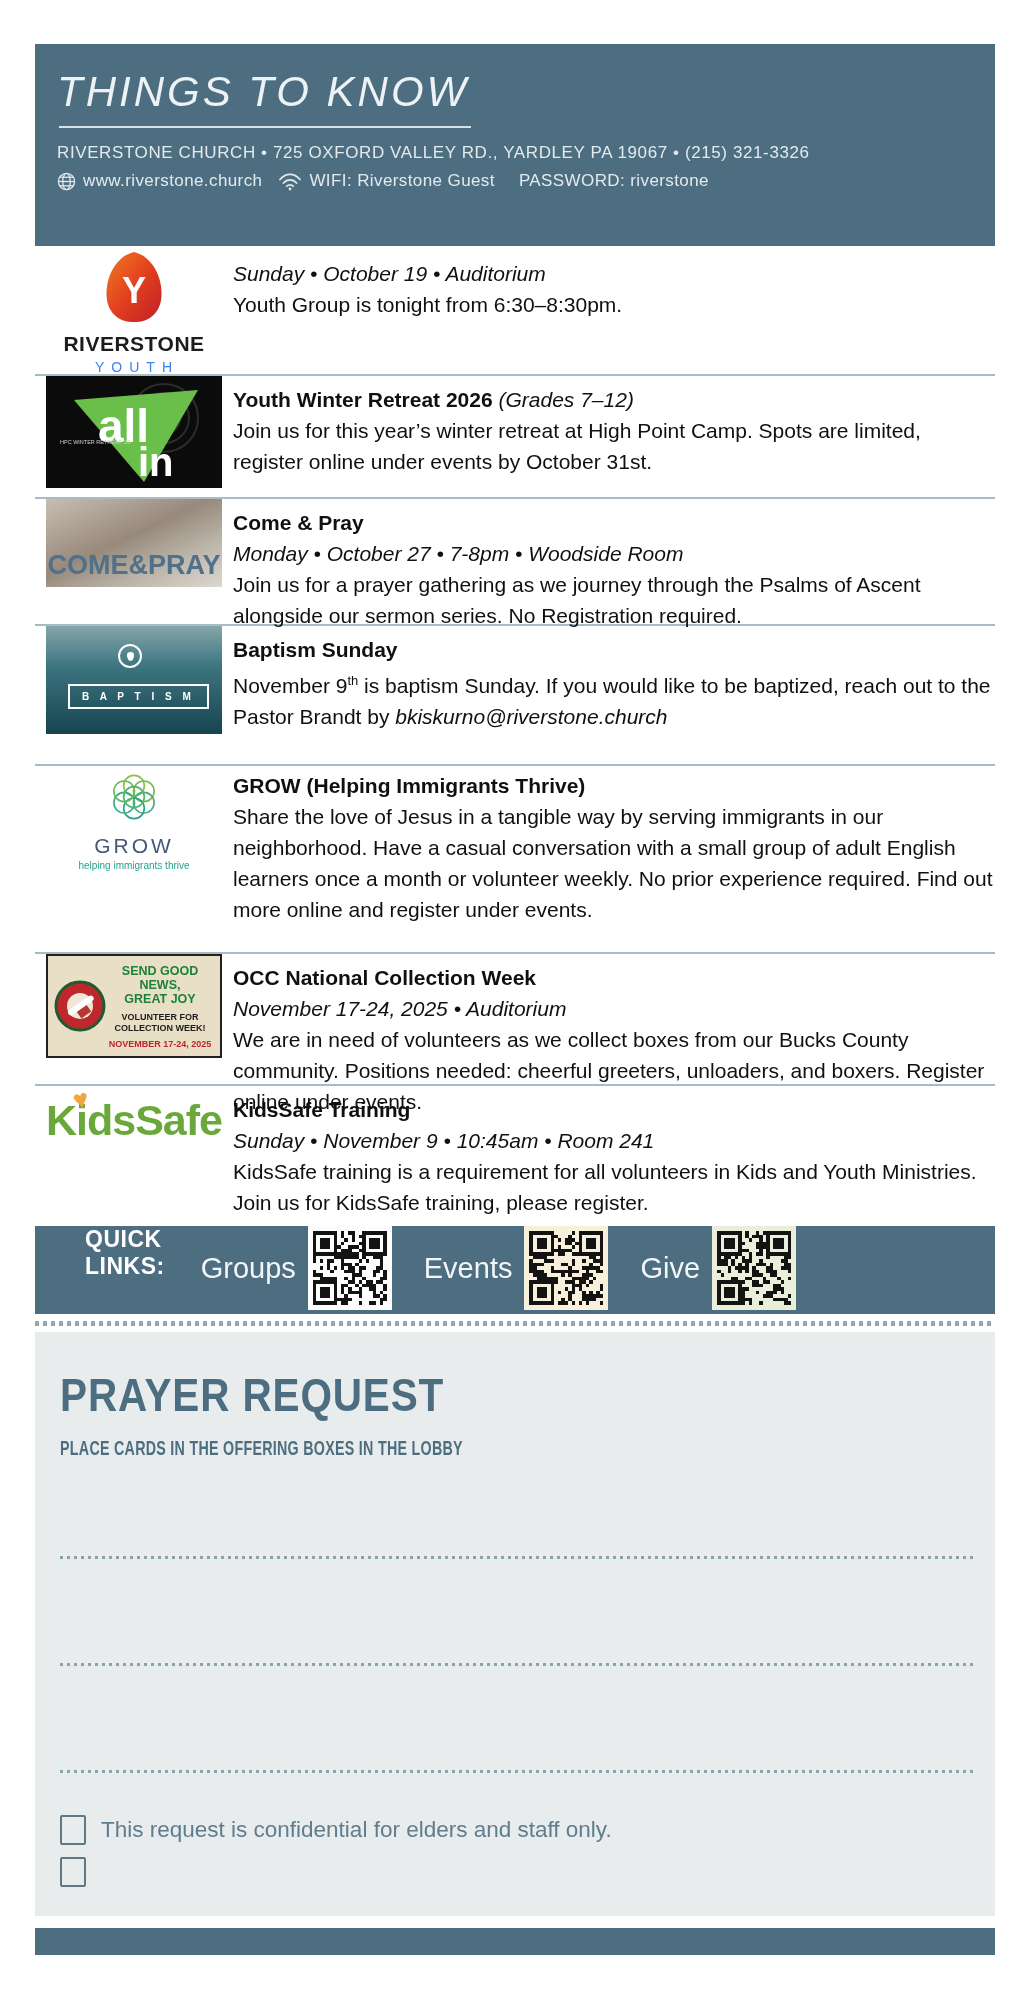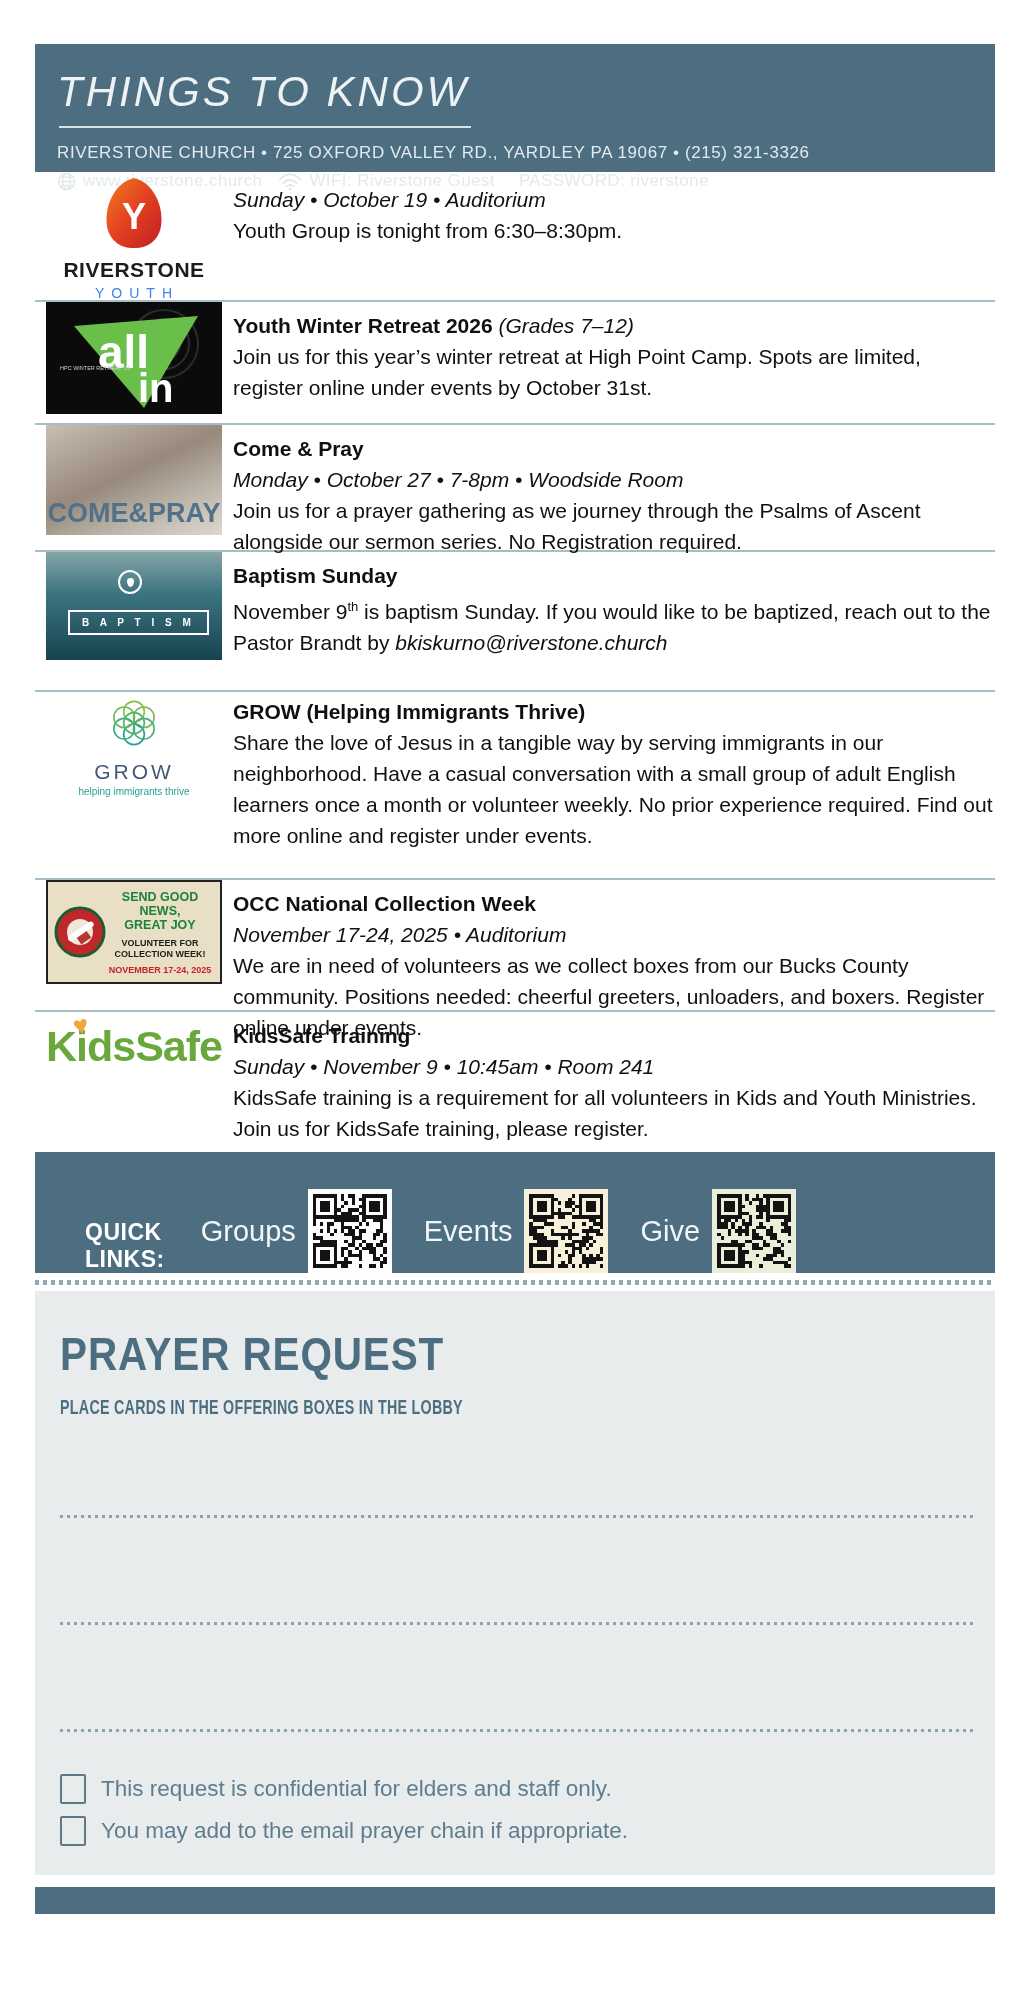--- a/index.html
+++ b/index.html
@@ -2,21 +2,21 @@
 <html><head>
 <meta charset="utf-8">
 <style>
   * { box-sizing: border-box; margin: 0; padding: 0; }
   html,body { background:#fff; }
   body { font-family:"Liberation Sans", sans-serif; width:1031px; }
   .page { position:relative; width:1031px; height:2000px; background:#fff; overflow:hidden; }
   .content { width:960px; margin-left:35px; }
 
   
-  .header { margin-top:44px; height:128px; background:#4d6e80; color:#eaf0f3; padding:24px 20px 0 22px; }
+  .header { margin-top:44px; height:202px; background:#4d6e80; color:#eaf0f3; padding:24px 20px 0 22px; }
   .hdr-title { font-size:42px; font-style:italic; font-weight:400; letter-spacing:3px; color:#edf2f4; }
   .hdr-underline { width:412px; border-bottom:2px solid #d9e2e7; margin:10px 0 15px 2px; }
   .hdr-address { font-size:17px; letter-spacing:0.6px; color:#e2eaee; white-space:nowrap; }
   .hdr-net { display:flex; align-items:center; margin-top:8px; font-size:17px; letter-spacing:0.4px; color:#e2eaee; }
   .hdr-net svg { margin-right:7px; flex:none; }
   .hdr-net .wifi-group { display:flex; align-items:center; margin-left:16px; }
   .hdr-net .pwd { margin-left:24px; }
 
   
   .item { display:flex; align-items:flex-start; }
@@ -29,21 +29,21 @@
   .i1{height:128px}.i2{height:123px}.i3{height:127px}.i4{height:140px}.i5{height:188px}.i6{height:132px}.i7{height:142px}
   .i1 .item-text{padding-top:12px}.i5 .item-text{padding-top:4px}
   sup { font-size:13px; }
   .email { font-style:italic; }
 
   
   .youth-logo { text-align:center; padding-top:4px; }
   .youth-name { font-size:21px; font-weight:800; color:#1c1c1c; letter-spacing:0.5px; margin-top:4px; }
   .youth-sub { font-size:14px; font-weight:normal; color:#3b82f6; letter-spacing:7px; margin-top:3px; margin-left:6px; }
 
-  .cp-img { width:176px; height:110px; background:linear-gradient(155deg,#c9beb2 0%,#97897c 45%,#b9b2a6 70%,#ddd8d0 100%); display:flex; align-items:flex-end; justify-content:center; }
+  .cp-img { width:176px; height:88px; background:linear-gradient(155deg,#c9beb2 0%,#97897c 45%,#b9b2a6 70%,#ddd8d0 100%); display:flex; align-items:flex-end; justify-content:center; }
   .cp-caption { font-size:27px; font-weight:800; color:#51708a; letter-spacing:0px; padding-bottom:6px; }
 
   .bp-img { width:176px; height:108px; background:linear-gradient(180deg,#85a6a8 0%,#3c7480 38%,#16444f 100%); position:relative; }
   .bp-circle { position:absolute; left:72px; top:18px; width:24px; height:24px; border:2px solid #fff; border-radius:50%; display:flex; align-items:center; justify-content:center; }
   .bp-drop { width:7px; height:9px; background:#fff; border-radius:50% 50% 50% 50%/ 35% 35% 65% 65%; }
   .bp-box { position:absolute; left:22px; bottom:25px; border:2px solid #fff; padding:5px 12px; color:#fff; font-size:10px; font-weight:bold; letter-spacing:4px; }
 
   .grow-logo { text-align:center; }
   .grow-name { font-size:21px; color:#44597a; letter-spacing:3px; margin-top:2px; font-weight:400; }
   .grow-tag { font-size:10px; color:#27a28e; margin-top:2px; }
@@ -52,21 +52,21 @@
   .occ-text { text-align:center; flex:1; }
   .occ-l1 { font-size:12.5px; font-weight:800; color:#1d8138; line-height:14px; }
   .occ-l3 { font-size:9px; font-weight:800; color:#1c1c1c; line-height:11px; margin-top:6px; }
   .occ-l5 { font-size:9px; font-weight:800; color:#c42127; margin-top:5px; }
 
   .ks-logo { position:relative; padding-top:10px; }
   .ks-name { font-size:43px; font-weight:800; color:#6aa83c; letter-spacing:-1px; }
   .ks-heart { position:absolute; left:27px; top:-2px; color:#f0a53e; font-size:26px; transform:rotate(-12deg); }
 
   
-  .quicklinks { margin-top:0; height:121px; background:#4d6e80; display:flex; align-items:flex-end; padding-left:50px; color:#fff; }
+  .quicklinks { margin-top:0; height:88px; background:#4d6e80; display:flex; align-items:flex-start; padding-left:50px; color:#fff; }
   .ql-label { font-weight:bold; font-size:23px; line-height:27px; letter-spacing:0.5px; margin-right:36px; }
   .ql-item { display:flex; align-items:center; margin-right:32px; }
   .ql-item-label { font-size:29px; font-weight:400; color:#f2f6f7; margin-right:12px; }
   .qr-wrap { padding:5px; }
   .qr-wrap.q1 { background:#fdfdfd; }
   .qr-wrap.q2 { background:#f8f0da; }
   .qr-wrap.q3 { background:#e9efd9; }
   .qr { display:grid; width:74px; height:74px; }
   .qr div.on { background:#131313; }
 
@@ -1605,19 +1605,18 @@
       <div class="pr-sub">PLACE CARDS IN THE OFFERING BOXES IN THE LOBBY</div>
       <div class="write-line wl1"></div>
       <div class="write-line wl2"></div>
       <div class="write-line wl3"></div>
       <div class="cb-row first">
         <div class="cb-box"></div>
         <div class="cb-label">This request is confidential for elders and staff only.</div>
       </div>
       <div class="cb-row">
         <div class="cb-box"></div>
-        <div class="cb-label">You may add to the email prayer chain if appropriate.</div>
       </div>
     </div>
 
     <div class="footer-bar"></div>
   </div>
 </div>
 
 </body></html>

